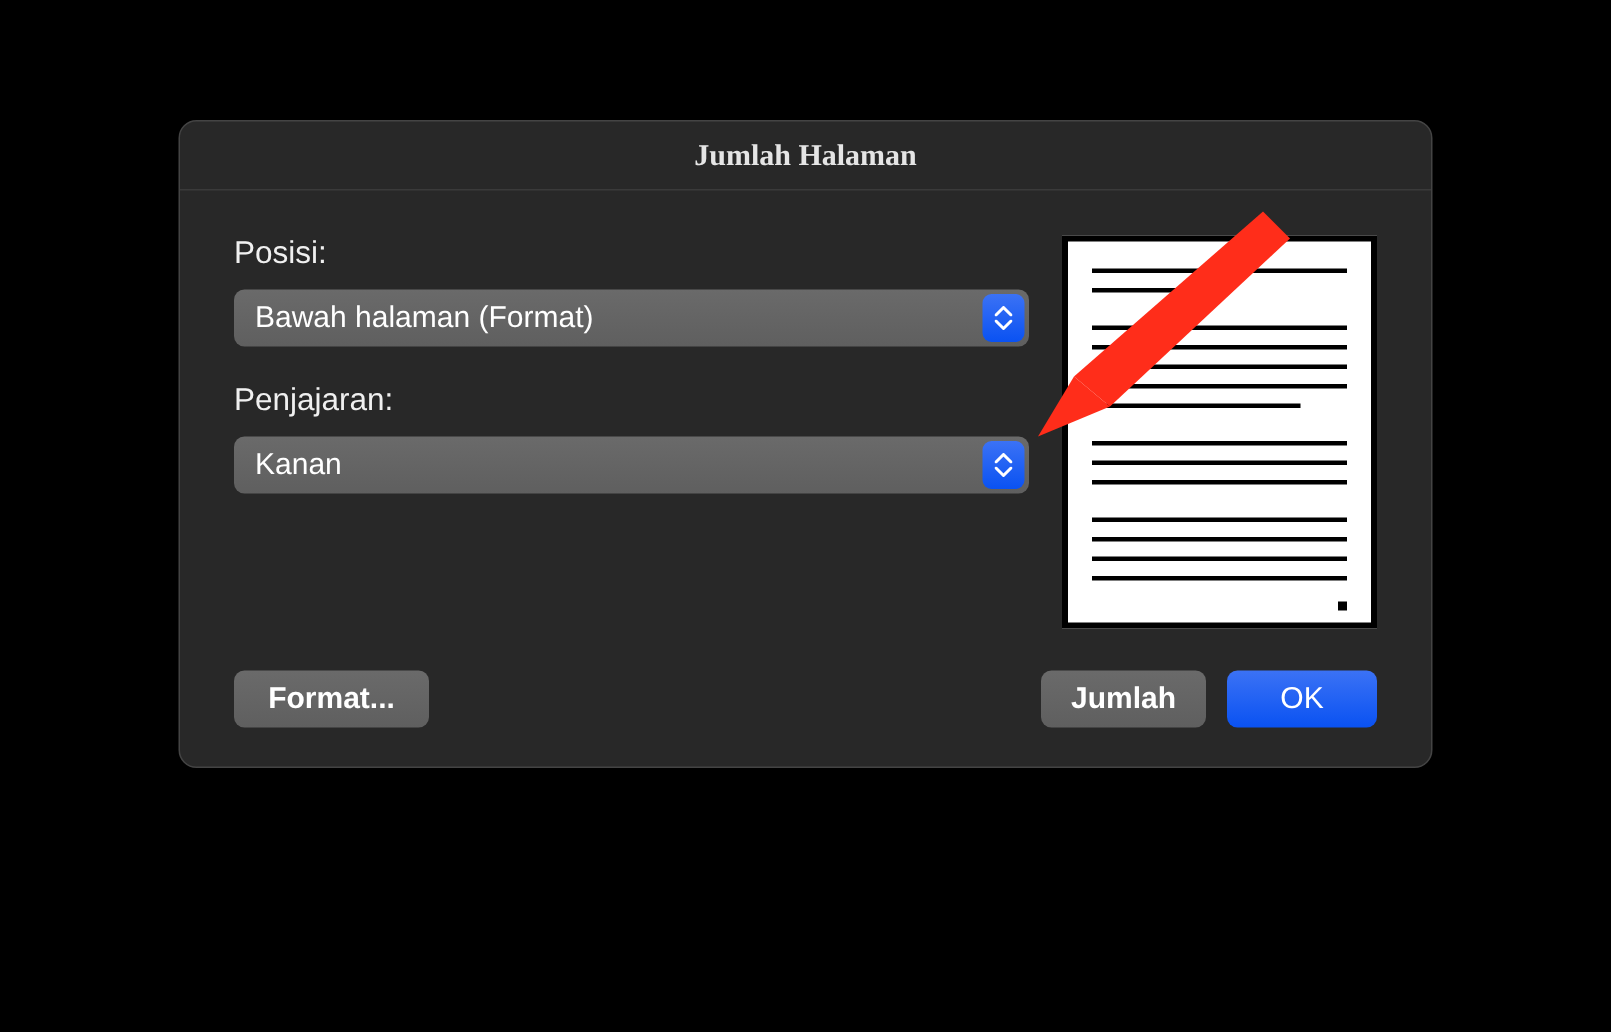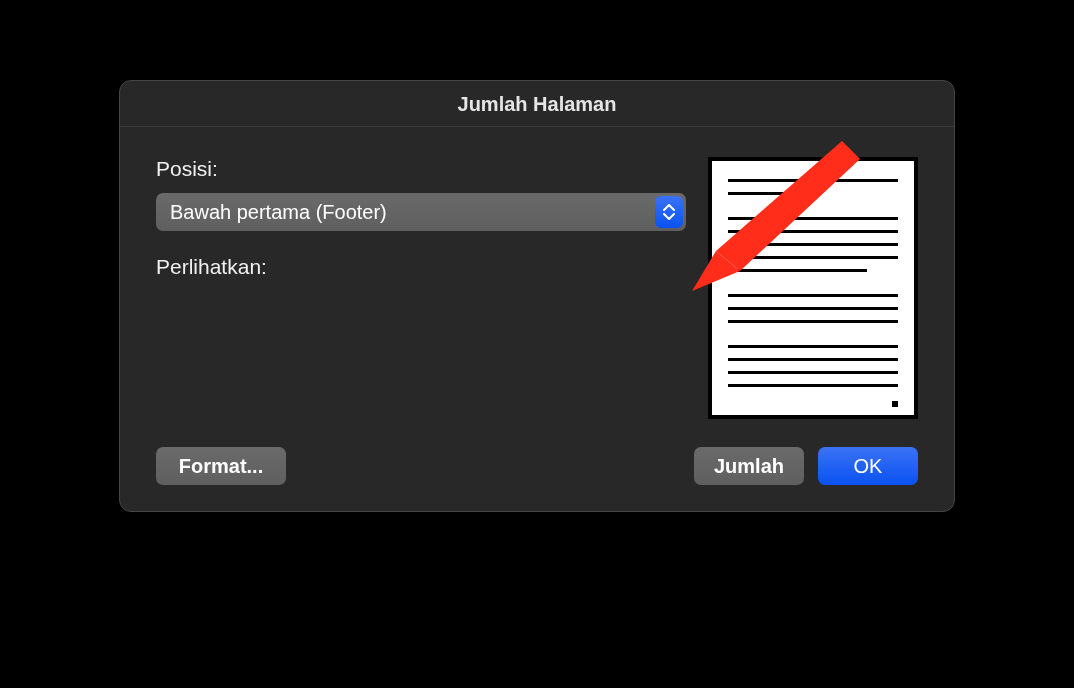--- a/index.html
+++ b/index.html
@@ -23,20 +23,21 @@
       border: 1px solid #444;
       border-radius: 12px;
       box-shadow: 0 20px 60px rgba(0,0,0,0.5);
       overflow: visible;
       position: relative;
     }
     .titlebar {
       text-align: center;
       padding: 12px 0 10px 0;
       border-bottom: 1px solid #3a3a3a;
+      font-family: Liberation Serif, serif;
     }
     .titlebar-title {
       color: #e5e5e5;
       font-size: 20px;
       font-weight: 600;
     }
     .content {
       display: flex;
       padding: 30px 36px 10px 36px;
       gap: 12px;
@@ -177,32 +178,43 @@
 <div class="dialog">
   <div class="titlebar">
     <div class="titlebar-title">Jumlah Halaman</div>
   </div>
 
   <div class="content">
     <div class="left-col">
 
       <div class="label">Posisi:</div>
       <div class="select-field">
-        <span>Bawah pertama (Footer)</span>
+        <span>Bawah halaman (Format)</span>
         <div class="stepper">
           <svg width="12" height="7" viewBox="0 0 12 7">
               <path d="M1 6 L6 1 L11 6" stroke="#fff" stroke-width="2" fill="none" stroke-linecap="round" stroke-linejoin="round"></path>
             </svg>
           <svg width="12" height="7" viewBox="0 0 12 7">
               <path d="M1 1 L6 6 L11 1" stroke="#fff" stroke-width="2" fill="none" stroke-linecap="round" stroke-linejoin="round"></path>
             </svg>
         </div>
       </div>
 
-      <div class="label">Perlihatkan:</div>
+      <div class="label">Penjajaran:</div>
+      <div class="select-field">
+        <span>Kanan</span>
+        <div class="stepper">
+          <svg width="12" height="7" viewBox="0 0 12 7">
+              <path d="M1 6 L6 1 L11 6" stroke="#fff" stroke-width="2" fill="none" stroke-linecap="round" stroke-linejoin="round"></path>
+            </svg>
+          <svg width="12" height="7" viewBox="0 0 12 7">
+              <path d="M1 1 L6 6 L11 1" stroke="#fff" stroke-width="2" fill="none" stroke-linecap="round" stroke-linejoin="round"></path>
+            </svg>
+        </div>
+      </div>
 
 
     </div>
 
     <div class="preview">
       <div class="pline l0"></div>
       <div class="pline short"></div>
       <div class="pline gap"></div>
       <div class="pline"></div>
       <div class="pline"></div>

